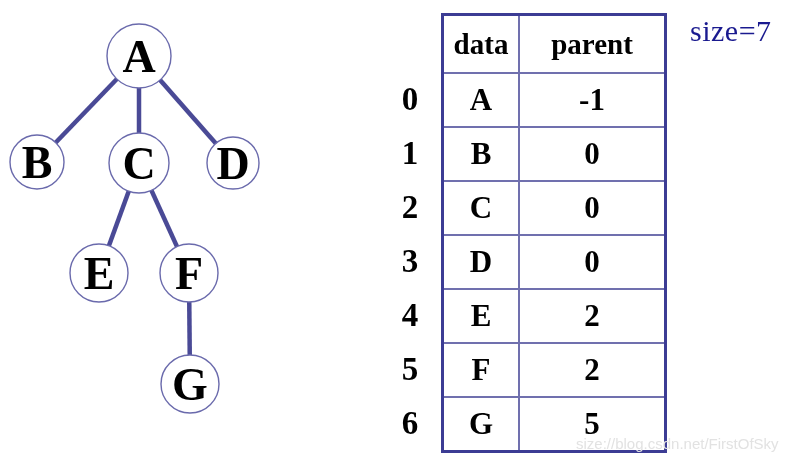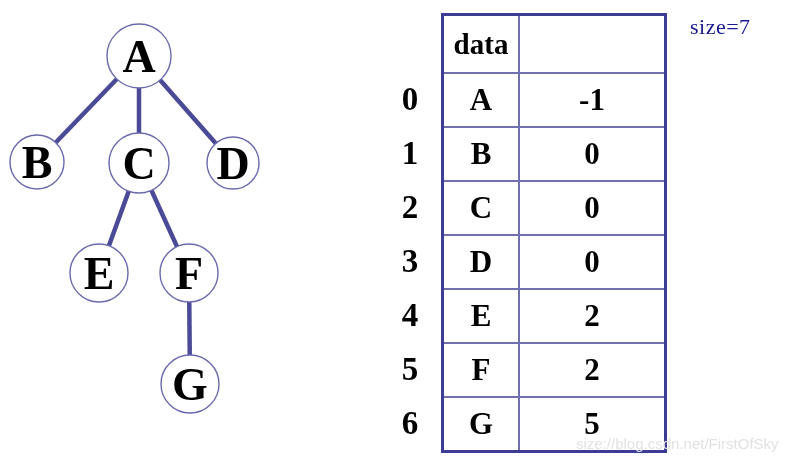--- a/index.html
+++ b/index.html
@@ -57,21 +57,21 @@
     font-weight: bold;
     font-size: 33px;
     color: #000000;
     font-family: "Liberation Serif", serif;
   }
 
   .size-label {
     position: absolute;
     left: 690px;
     top: 14px;
-    font-size: 22px;
+    font-size: 30px;
     color: var(--sizecolor);
     font-family: "Liberation Serif", serif;
     letter-spacing: 0.5px;
   }
   .watermark {
     position: absolute;
     left: 576px;
     top: 435px;
     font-size: 15px;
     color: var(--wmcolor);
@@ -127,20 +127,21 @@
       <div class="index-item">2</div>
       <div class="index-item">3</div>
       <div class="index-item">4</div>
       <div class="index-item">5</div>
       <div class="index-item">6</div>
     </div>
 
   <div class="ptable">
     <div class="trow head">
       <div class="tcell c0">data</div>
+      <div class="tcell c1">parent</div>
     </div>
     <div>
         <div class="trow">
           <div class="tcell c0">A</div>
           <div class="tcell c1">-1</div>
         </div>
         <div class="trow">
           <div class="tcell c0">B</div>
           <div class="tcell c1">0</div>
         </div>

